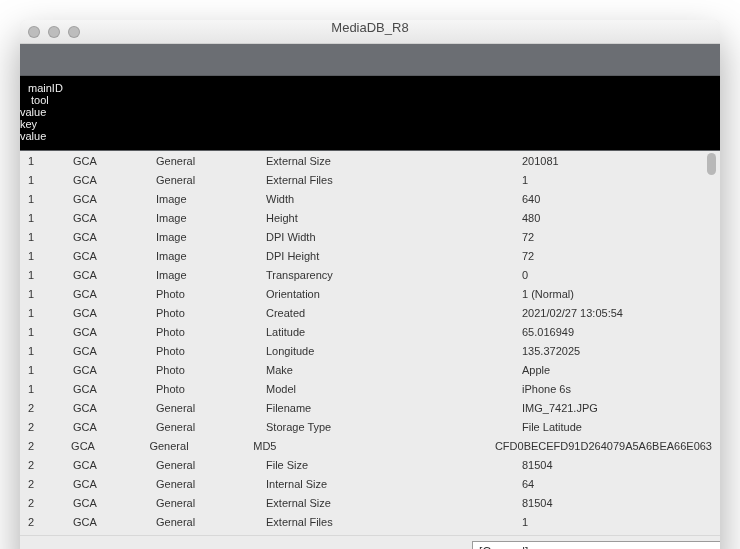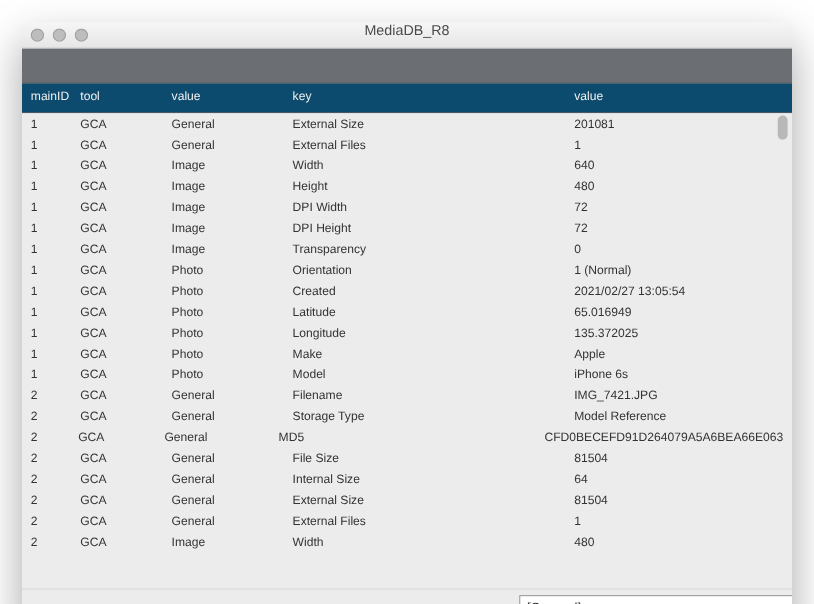--- a/index.html
+++ b/index.html
@@ -52,25 +52,26 @@
       font-size: 13px;
       color: #4a4a4a;
     }
     .toolbar-strip {
       height: 32px;
       background: #6b6e73;
       border-bottom: 1px solid #5a5d61;
     }
     .header-row {
       display: flex;
-      background: #0c4a6e;
+      background: #000000;
       color: #f0f0f0;
       font-size: 11px;
       padding: 6px 0 8px 0;
       border-bottom: 1px solid #5a5d61;
+      flex-direction: column;
     }
     .content {
       flex: 1;
       overflow: auto;
       background: #ececec;
       position: relative;
     }
     .row {
       display: flex;
       font-size: 11px;
@@ -242,21 +243,21 @@
         <div class="col-tool">GCA</div>
         <div class="col-group">General</div>
         <div class="col-key">Filename</div>
         <div class="col-value">IMG_7421.JPG</div>
       </div>
       <div class="row">
         <div class="col-mainid">2</div>
         <div class="col-tool">GCA</div>
         <div class="col-group">General</div>
         <div class="col-key">Storage Type</div>
-        <div class="col-value">Model Reference</div>
+        <div class="col-value">File Latitude</div>
       </div>
       <div class="row">
         <div class="col-mainid">2</div>
         <div class="col-tool">GCA</div>
         <div class="col-group">General</div>
         <div class="col-key">MD5</div>
         <div class="col-value">CFD0BECEFD91D264079A5A6BEA66E063</div>
       </div>
       <div class="row">
         <div class="col-mainid">2</div>

